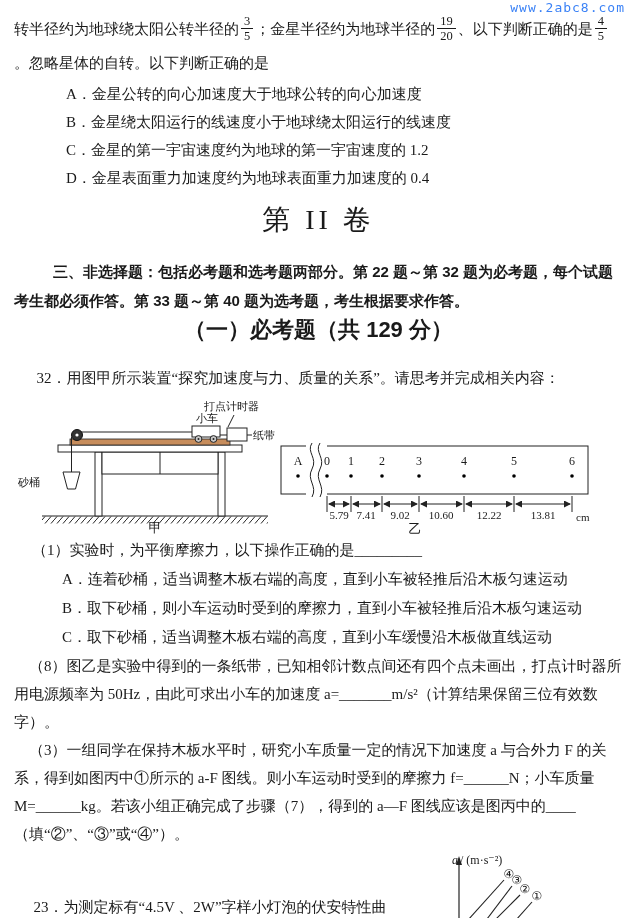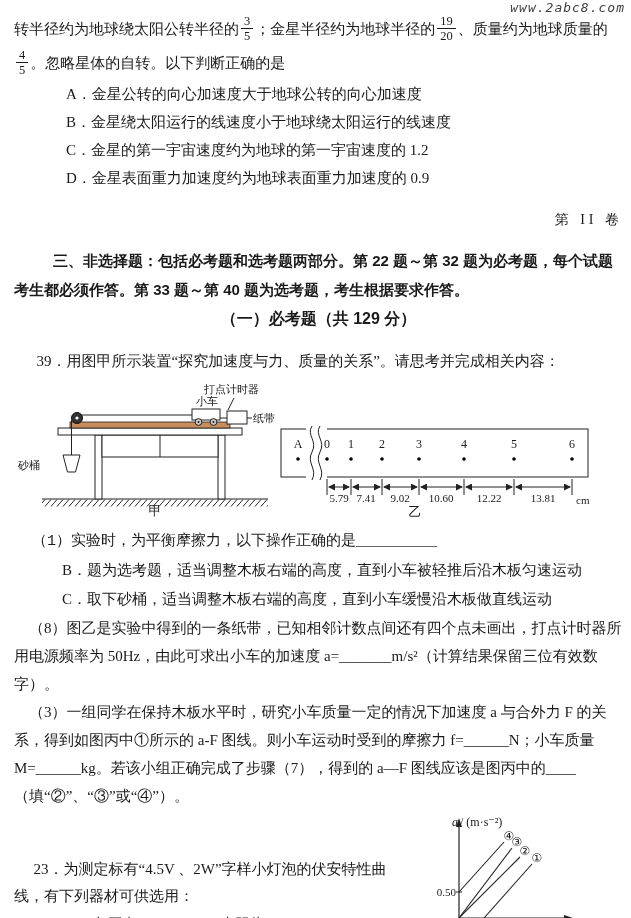--- a/index.html
+++ b/index.html
@@ -1,35 +1,35 @@
 <!DOCTYPE html>
 <html><head>
 <meta charset="utf-8">
 <style>
   html,body{margin:0;padding:0;background:#fff;}
   .page{position:relative;width:631px;height:918px;background:#fff;overflow:hidden;
         font-family:"Liberation Serif","DejaVu Serif",serif;font-size:15px;color:#1a1a1a;
         padding:4px 8px 0 14px;box-sizing:border-box;}
-  .watermark{position:absolute;top:0;right:6px;color:#404040;font-size:13px;
-             font-family:"DejaVu Sans Mono",monospace;letter-spacing:1px;font-style:italic;}
+  .watermark{position:absolute;top:0;right:6px;color:#3b82f6;font-size:13px;
+             font-family:"DejaVu Sans Mono",monospace;letter-spacing:1px;}
   p{margin:0;}
   .stem{line-height:34px;margin-top:8px;}
   .frac{display:inline-flex;flex-direction:column;vertical-align:middle;text-align:center;
         font-size:12.5px;line-height:1.15;margin:0 2px;position:relative;top:-2px;}
   .frac .num{border-bottom:1px solid #1a1a1a;padding:0 3px;}
   .opt{line-height:28px;margin-left:52px;}
-  .part-title{text-align:right;font-size:14px;letter-spacing:4px;margin-top:14px;line-height:28px;font-weight:400;}
+  .part-title{text-align:center;font-size:28px;letter-spacing:4px;margin-top:14px;line-height:28px;font-weight:400;}
   .sec-intro{font-family:"Liberation Sans","DejaVu Sans",sans-serif;font-weight:600;font-size:15px;
              line-height:29px;text-indent:2.6em;margin-top:10px;}
   .req-title{text-align:center;font-family:"Liberation Sans","DejaVu Sans",sans-serif;
-             font-weight:700;font-size:16px;line-height:25px;margin-top:2px;}
+             font-weight:700;font-size:22px;line-height:25px;margin-top:2px;}
   .q22-intro{text-indent:1.5em;line-height:28px;margin-top:2px;}
   .figure-row{display:flex;align-items:flex-start;margin-left:-2px;height:140px;margin-top:2px;}
   .sub{text-indent:1em;line-height:28px;}
-  .sub-first{text-indent:1.2em;line-height:29px;margin-top:10px;font-family:Liberation Mono, monospace;}
+  .sub-first{text-indent:1.2em;line-height:29px;margin-top:2px;}
   .sub1-opt{line-height:29px;margin-left:48px;}
   .q23-row{display:flex;align-items:flex-start;margin-top:2px;}
   .q23-left{width:402px;}
   .q23-intro{text-indent:1.3em;line-height:27px;margin-top:44px;}
   .q23-opt{line-height:28px;margin-left:52px;}
   svg text{fill:#1a1a1a;font-family:"Liberation Serif","DejaVu Serif",serif;}
 </style>
 </head>
 <body>
 
@@ -37,36 +37,36 @@
 
   <div class="watermark">www.2abc8.com</div>
 
   <div class="stem">
     <span>转半径约为地球绕太阳公转半径的</span><span class="frac">
         <span class="num">3</span>
         <span class="den">5</span>
       </span><span>；金星半径约为地球半径的</span><span class="frac">
         <span class="num">19</span>
         <span class="den">20</span>
-      </span><span>、质量约为地球质量的</span><span class="frac">
+      </span><span>、以下判断正确的是</span><span class="frac">
         <span class="num">4</span>
         <span class="den">5</span>
       </span><span>。忽略星体的自转。以下判断正确的是</span>
   </div>
 
   <p class="opt">A．金星公转的向心加速度大于地球公转的向心加速度</p>
   <p class="opt">B．金星绕太阳运行的线速度小于地球绕太阳运行的线速度</p>
   <p class="opt">C．金星的第一宇宙速度约为地球的第一宇宙速度的 1.2</p>
-  <p class="opt">D．金星表面重力加速度约为地球表面重力加速度的 0.9</p>
+  <p class="opt">D．金星表面重力加速度约为地球表面重力加速度的 0.4</p>
 
   <h2 class="part-title">第 II 卷</h2>
   <p class="sec-intro">三、非选择题：包括必考题和选考题两部分。第 22 题～第 32 题为必考题，每个试题考生都必须作答。第 33 题～第 40 题为选考题，考生根据要求作答。</p>
   <h3 class="req-title">（一）必考题（共 129 分）</h3>
 
-  <p class="q22-intro">39．用图甲所示装置“探究加速度与力、质量的关系”。请思考并完成相关内容：</p>
+  <p class="q22-intro">32．用图甲所示装置“探究加速度与力、质量的关系”。请思考并完成相关内容：</p>
 
   <div class="figure-row">
 
     <svg width="267" height="140" viewBox="0 0 267 140">
       <defs>
         <pattern id="hatch" width="6" height="7" patternUnits="userSpaceOnUse">
           <line x1="6" y1="0" x2="0" y2="7" stroke="#222" stroke-width="1"></line>
         </pattern>
       </defs>
       <line x1="30" y1="122" x2="256" y2="122" stroke="#222" stroke-width="1.2"></line>
@@ -146,21 +146,22 @@
       <text x="121" y="81" font-size="11" text-anchor="middle">9.02</text>
       <text x="162" y="81" font-size="11" text-anchor="middle">10.60</text>
       <text x="210" y="81" font-size="11" text-anchor="middle">12.22</text>
       <text x="264" y="81" font-size="11" text-anchor="middle">13.81</text>
       <text x="297" y="83" font-size="11">cm</text>
       <text x="136" y="95" font-size="13" text-anchor="middle">乙</text>
     </svg>
   </div>
 
   <p class="sub-first">（1）实验时，为平衡摩擦力，以下操作正确的是_________</p>
-  <p class="sub1-opt">B．题为选考题，适当调整木板右端的高度，直到小车被轻推后沿木板匀速运动</p>
+  <p class="sub1-opt">A．连着砂桶，适当调整木板右端的高度，直到小车被轻推后沿木板匀速运动</p>
+  <p class="sub1-opt">B．取下砂桶，则小车运动时受到的摩擦力，直到小车被轻推后沿木板匀速运动</p>
   <p class="sub1-opt">C．取下砂桶，适当调整木板右端的高度，直到小车缓慢沿木板做直线运动</p>
   <p class="sub">（8）图乙是实验中得到的一条纸带，已知相邻计数点间还有四个点未画出，打点计时器所用电源频率为 50Hz，由此可求出小车的加速度 a=_______m/s²（计算结果保留三位有效数字）。</p>
   <p class="sub">（3）一组同学在保持木板水平时，研究小车质量一定的情况下加速度 a 与合外力 F 的关系，得到如图丙中①所示的 a-F 图线。则小车运动时受到的摩擦力 f=______N；小车质量 M=______kg。若该小组正确完成了步骤（7），得到的 a—F 图线应该是图丙中的____（填“②”、“③”或“④”）。</p>
 
   <div class="q23-row">
     <div class="q23-left">
       <p class="q23-intro">23．为测定标有“4.5V 、2W”字样小灯泡的伏安特性曲线，有下列器材可供选用：</p>
       <p class="q23-opt">A．电压表 V₁（0~3V，内阻为 3kΩ）</p>
       <p class="q23-opt">B．电压表 V₂（0~15V，内阻为 15kΩ）</p>
 

